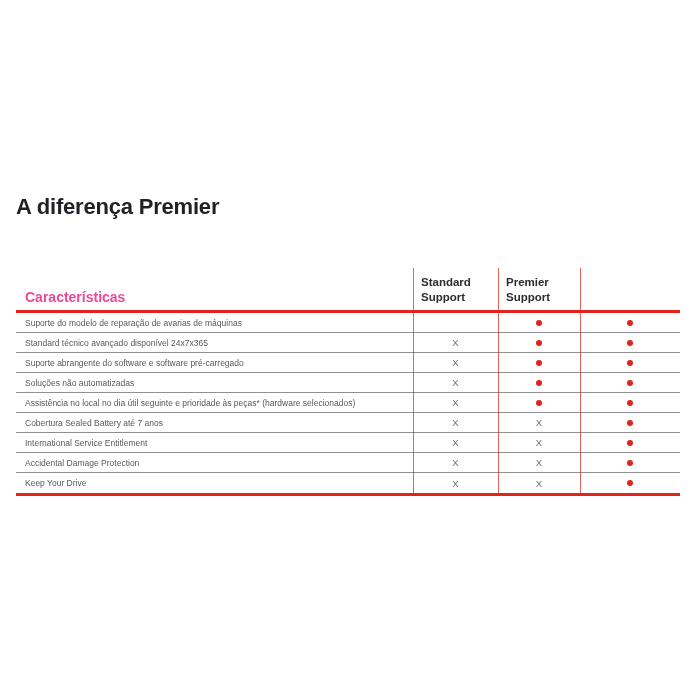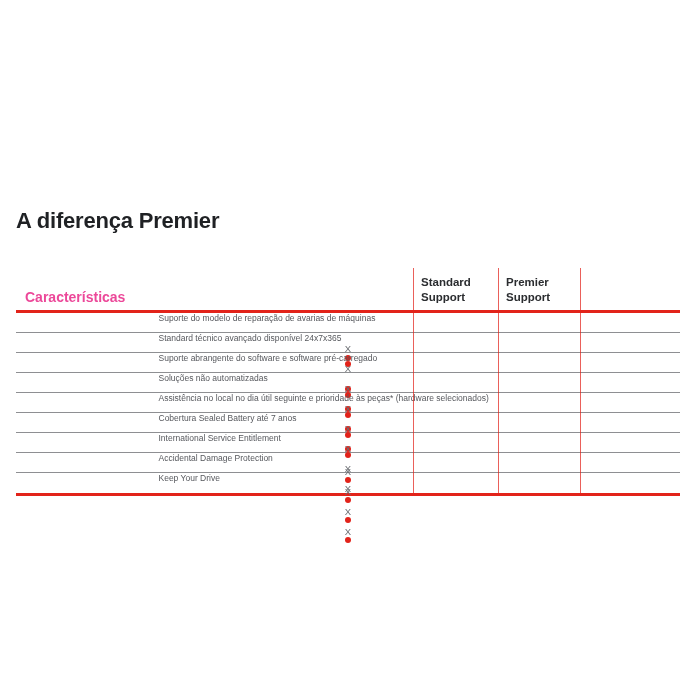--- a/index.html
+++ b/index.html
@@ -2,41 +2,41 @@
 <html style="--accent: #e2231a;"><head>
 <meta charset="utf-8">
 <style>
   :root { --accent:#e2231a; }
   html,body { margin:0; padding:0; }
   body {
     width:700px; height:700px; background:#ffffff; position:relative;
     font-family:"Liberation Sans", sans-serif; overflow:hidden;
   }
   .title {
-    position:absolute; left:16px; top:208px; margin:0;
+    position:absolute; left:16px; top:194px; margin:0;
     font-size:22px; font-weight:700; color:#1f2124; letter-spacing:-0.2px;
   }
   .table {
     position:absolute; left:16px; top:263px; width:664px; height:233px;
   }
   .thead { position:relative; height:47px; display:flex; align-items:flex-end; }
   .feat-h {
     width:397px; box-sizing:border-box; padding:0 0 5px 9px;
     font-weight:700; font-size:14px; color:#ec4899;
   }
   .col-h {
     box-sizing:border-box; padding:0 0 5px 8px; align-self:flex-end;
     font-weight:700; font-size:11.5px; line-height:1.3; color:#2b2d30;
   }
-  .w1 { width:85px; } .w2 { width:82px;margin-top:32px; } .w3 { width:100px; }
+  .w1 { width:85px; } .w2 { width:82px; } .w3 { width:100px; }
   .hr-red { height:3px; background:var(--accent); }
   .tbody { }
   .row {
     display:flex; height:20px; align-items:center;
-    border-bottom:1px solid #8e8f92; box-sizing:border-box;flex-direction:column;
+    border-bottom:1px solid #8e8f92; box-sizing:border-box;
   }
   .row:last-child { border-bottom:none; }
   .feat {
     width:397px; box-sizing:border-box; padding-left:9px;
     font-size:8.5px; color:#56585d; white-space:nowrap;
   }
   .cell {
     display:flex; justify-content:center; align-items:center;
     font-size:9.5px; color:#6b6d72; box-sizing:border-box;
   }

